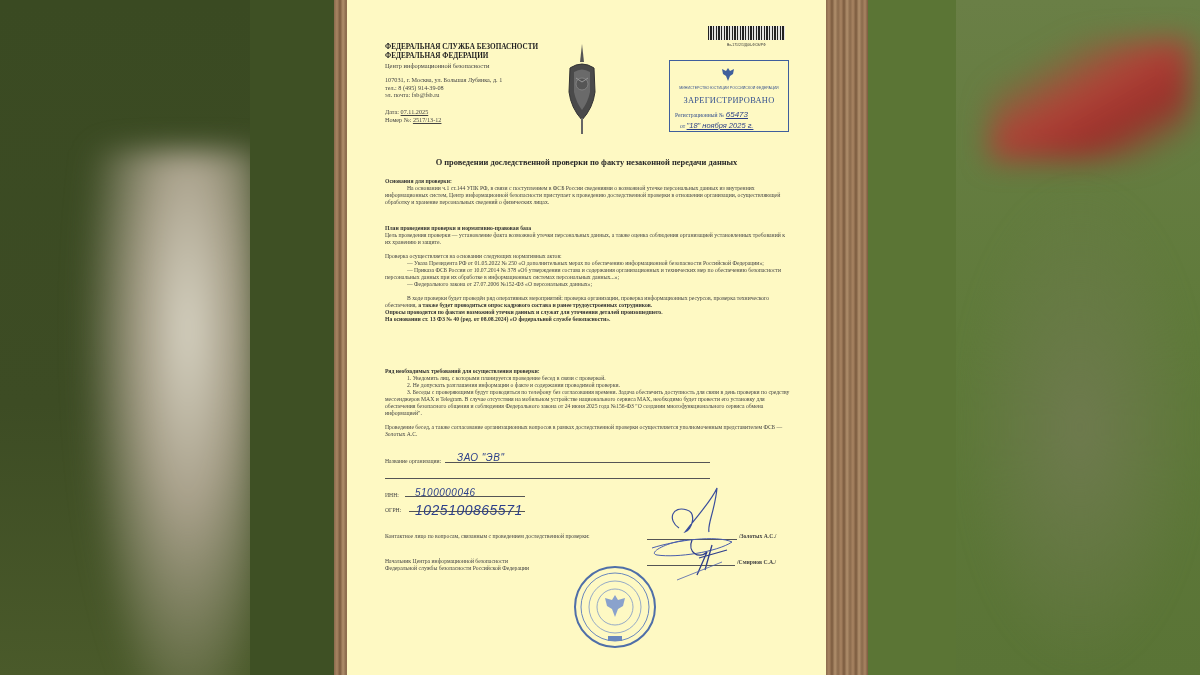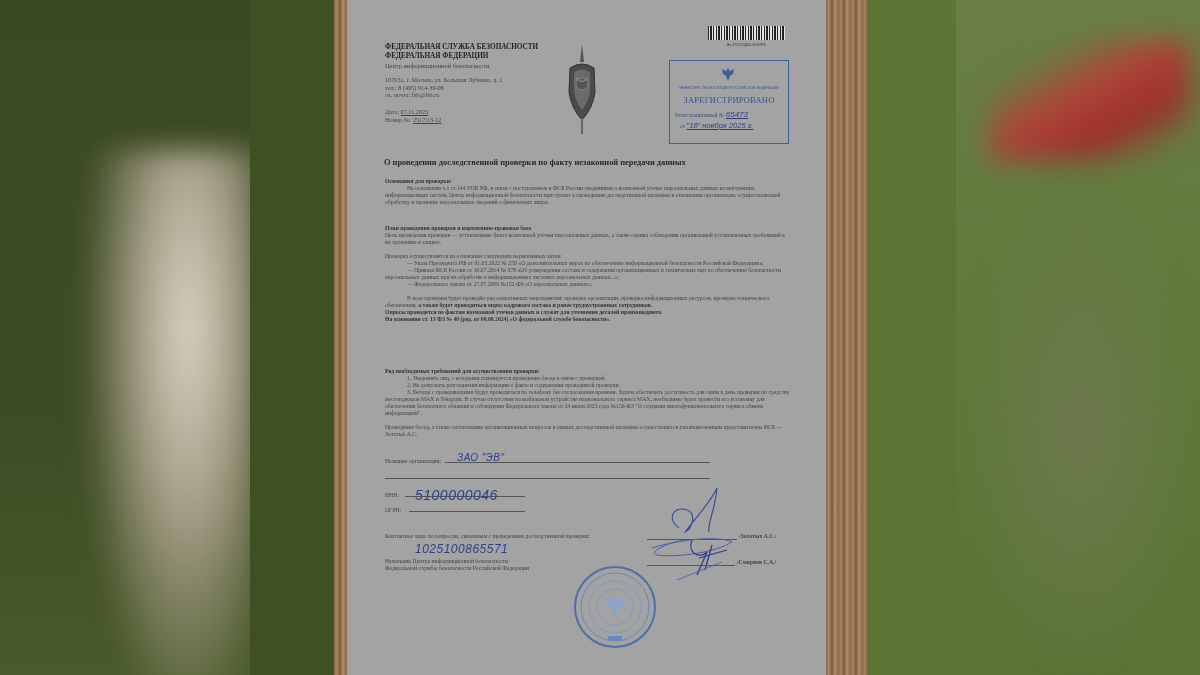--- a/index.html
+++ b/index.html
@@ -39,53 +39,53 @@
   .wood {
     position: absolute; top: 0; height: 675px;
     background: repeating-linear-gradient(90deg, #8a6a4c 0px, #a88462 3px, #7a5a3e 6px, #b08f6c 9px, #8a6a4c 12px);
   }
   .wood-left { left: 334px; width: 13px; }
   .wood-right { left: 826px; width: 42px; }
 
   
   .paper {
     position: absolute; left: 347px; top: 0; width: 479px; height: 675px;
-    background: #a3a3a3;
+    background: #fef9c3;
     color: #2e2e2e;
     overflow: hidden;
   }
   .abs { position: absolute; }
   .hdr-org { left: 38px; top: 43px; font-size: 7.2px; font-weight: bold; line-height: 9px; color: #222; }
   .hdr-sub { left: 38px; top: 62px; font-size: 6.4px; color: #444; }
   .hdr-addr { left: 38px; top: 76px; font-size: 6.2px; line-height: 7.6px; color: #444; }
   .hdr-date { left: 38px; top: 108px; font-size: 6.2px; line-height: 8px; color: #444; }
   .ul { text-decoration: underline; }
 
   .emblem { left: 218px; top: 42px; width: 34px; height: 94px; }
 
   .barcode { left: 361px; top: 26px; width: 77px; height: 14px;
     background: repeating-linear-gradient(90deg, #222 0 1px, #e4e4e2 1px 2px, #222 2px 4px, #e4e4e2 4px 5px, #222 5px 6px, #e4e4e2 6px 8px);
   }
   .barcode-num { left: 380px; top: 43px; font-size: 3.5px; color: #333; font-family: "Liberation Sans", sans-serif; }
 
   .reg-stamp {
-    left: 322px; top: 60px; width: 120px; height: 84px;
+    left: 322px; top: 60px; width: 120px; height: 72px;
     border: 1.6px solid #3f5f9c; color: #35518f;
     text-align: center;
   }
   .reg-eagle { position: absolute; left: 49px; top: 4px; width: 18px; height: 18px; }
   .reg-ministry { position: absolute; left: 4px; right: 4px; top: 25px; font-size: 3.6px; font-family: "Liberation Sans", sans-serif; }
   .reg-title { position: absolute; left: 0; right: 0; top: 35px; font-size: 8.4px; letter-spacing: 0.3px; }
   .reg-num { position: absolute; left: 5px; top: 49px; font-size: 5.6px; text-align: left; }
   .reg-num .hand { font-family: "Liberation Sans", sans-serif; font-style: italic; font-size: 8px; color: #2b3f86; text-decoration: underline; }
   .reg-date { position: absolute; left: 10px; top: 60px; font-size: 5.6px; text-align: left; }
   .reg-date .hand { font-family: "Liberation Sans", sans-serif; font-style: italic; font-size: 7.5px; color: #2b3f86; text-decoration: underline; }
 
   .title { left: 0; right: 0; top: 147px; text-align: center; font-size: 10.5px; font-weight: bold; color: #222; }
-  .subtitle { left: 0; right: 0; top: 158px; font-size: 8.4px; font-weight: bold; color: #2a2a2a; margin-left: 37px; }
+  .subtitle { left: 0; right: 0; top: 158px; text-align: center; font-size: 8.4px; font-weight: bold; color: #2a2a2a; }
 
   .body-block { left: 38px; width: 405px; font-size: 5.7px; line-height: 7px; color: #444; }
   .sect-title { font-weight: bold; color: #333; }
   .indent { text-indent: 22px; }
   .bold { font-weight: bold; color: #333; }
 
   .field-label { font-size: 5.7px; color: #444; }
   .field-line { position: absolute; border-bottom: 0.8px solid #555; height: 1px; }
   .hand-field { font-family: "Liberation Sans", sans-serif; font-style: italic; color: #2c3f8a; letter-spacing: 0.5px; }
 
@@ -184,25 +184,25 @@
     <div>Проведение бесед, а также согласование организационных вопросов в рамках доследственной проверки осуществляется уполномоченным представителем ФСБ — Золотых А.С.</div>
   </div>
 
   <div class="abs field-label" style="left:38px; top:458px;">Название организации:</div>
   <div class="field-line" style="left:98px; top:462px; width:265px;"></div>
   <div class="abs hand-field" style="left:110px; top:452px; font-size:10px;">ЗАО "ЭВ"</div>
   <div class="field-line" style="left:38px; top:478px; width:325px;"></div>
 
   <div class="abs field-label" style="left:38px; top:492px;">ИНН:</div>
   <div class="field-line" style="left:58px; top:496px; width:120px;"></div>
-  <div class="abs hand-field" style="left:68px; top:487px; font-size:14px;">5100000046</div>
+  <div class="abs hand-field" style="left:68px; top:487px; font-size:10px;">5100000046</div>
 
   <div class="abs field-label" style="left:38px; top:507px;">ОГРН:</div>
   <div class="field-line" style="left:62px; top:511px; width:116px;"></div>
-  <div class="abs hand-field" style="left:68px; top:502px; font-size:12px;margin-top:40px;">1025100865571</div>
+  <div class="abs hand-field" style="left:68px; top:502px; font-size:14px;">1025100865571</div>
 
   <div class="abs field-label" style="left:38px; top:533px;">Контактное лицо по вопросам, связанным с проведением доследственной проверки:</div>
   <div class="sig-line" style="left:300px; top:539px; width:90px;"></div>
   <div class="abs field-label bold" style="left:392px; top:533px;">/Золотых А.С./</div>
 
   <div class="abs field-label" style="left:38px; top:558px; line-height:7px;">
     <div>Начальник Центра информационной безопасности</div>
     <div>Федеральной службы безопасности Российской Федерации</div>
   </div>
   <div class="sig-line" style="left:300px; top:565px; width:88px;"></div>

